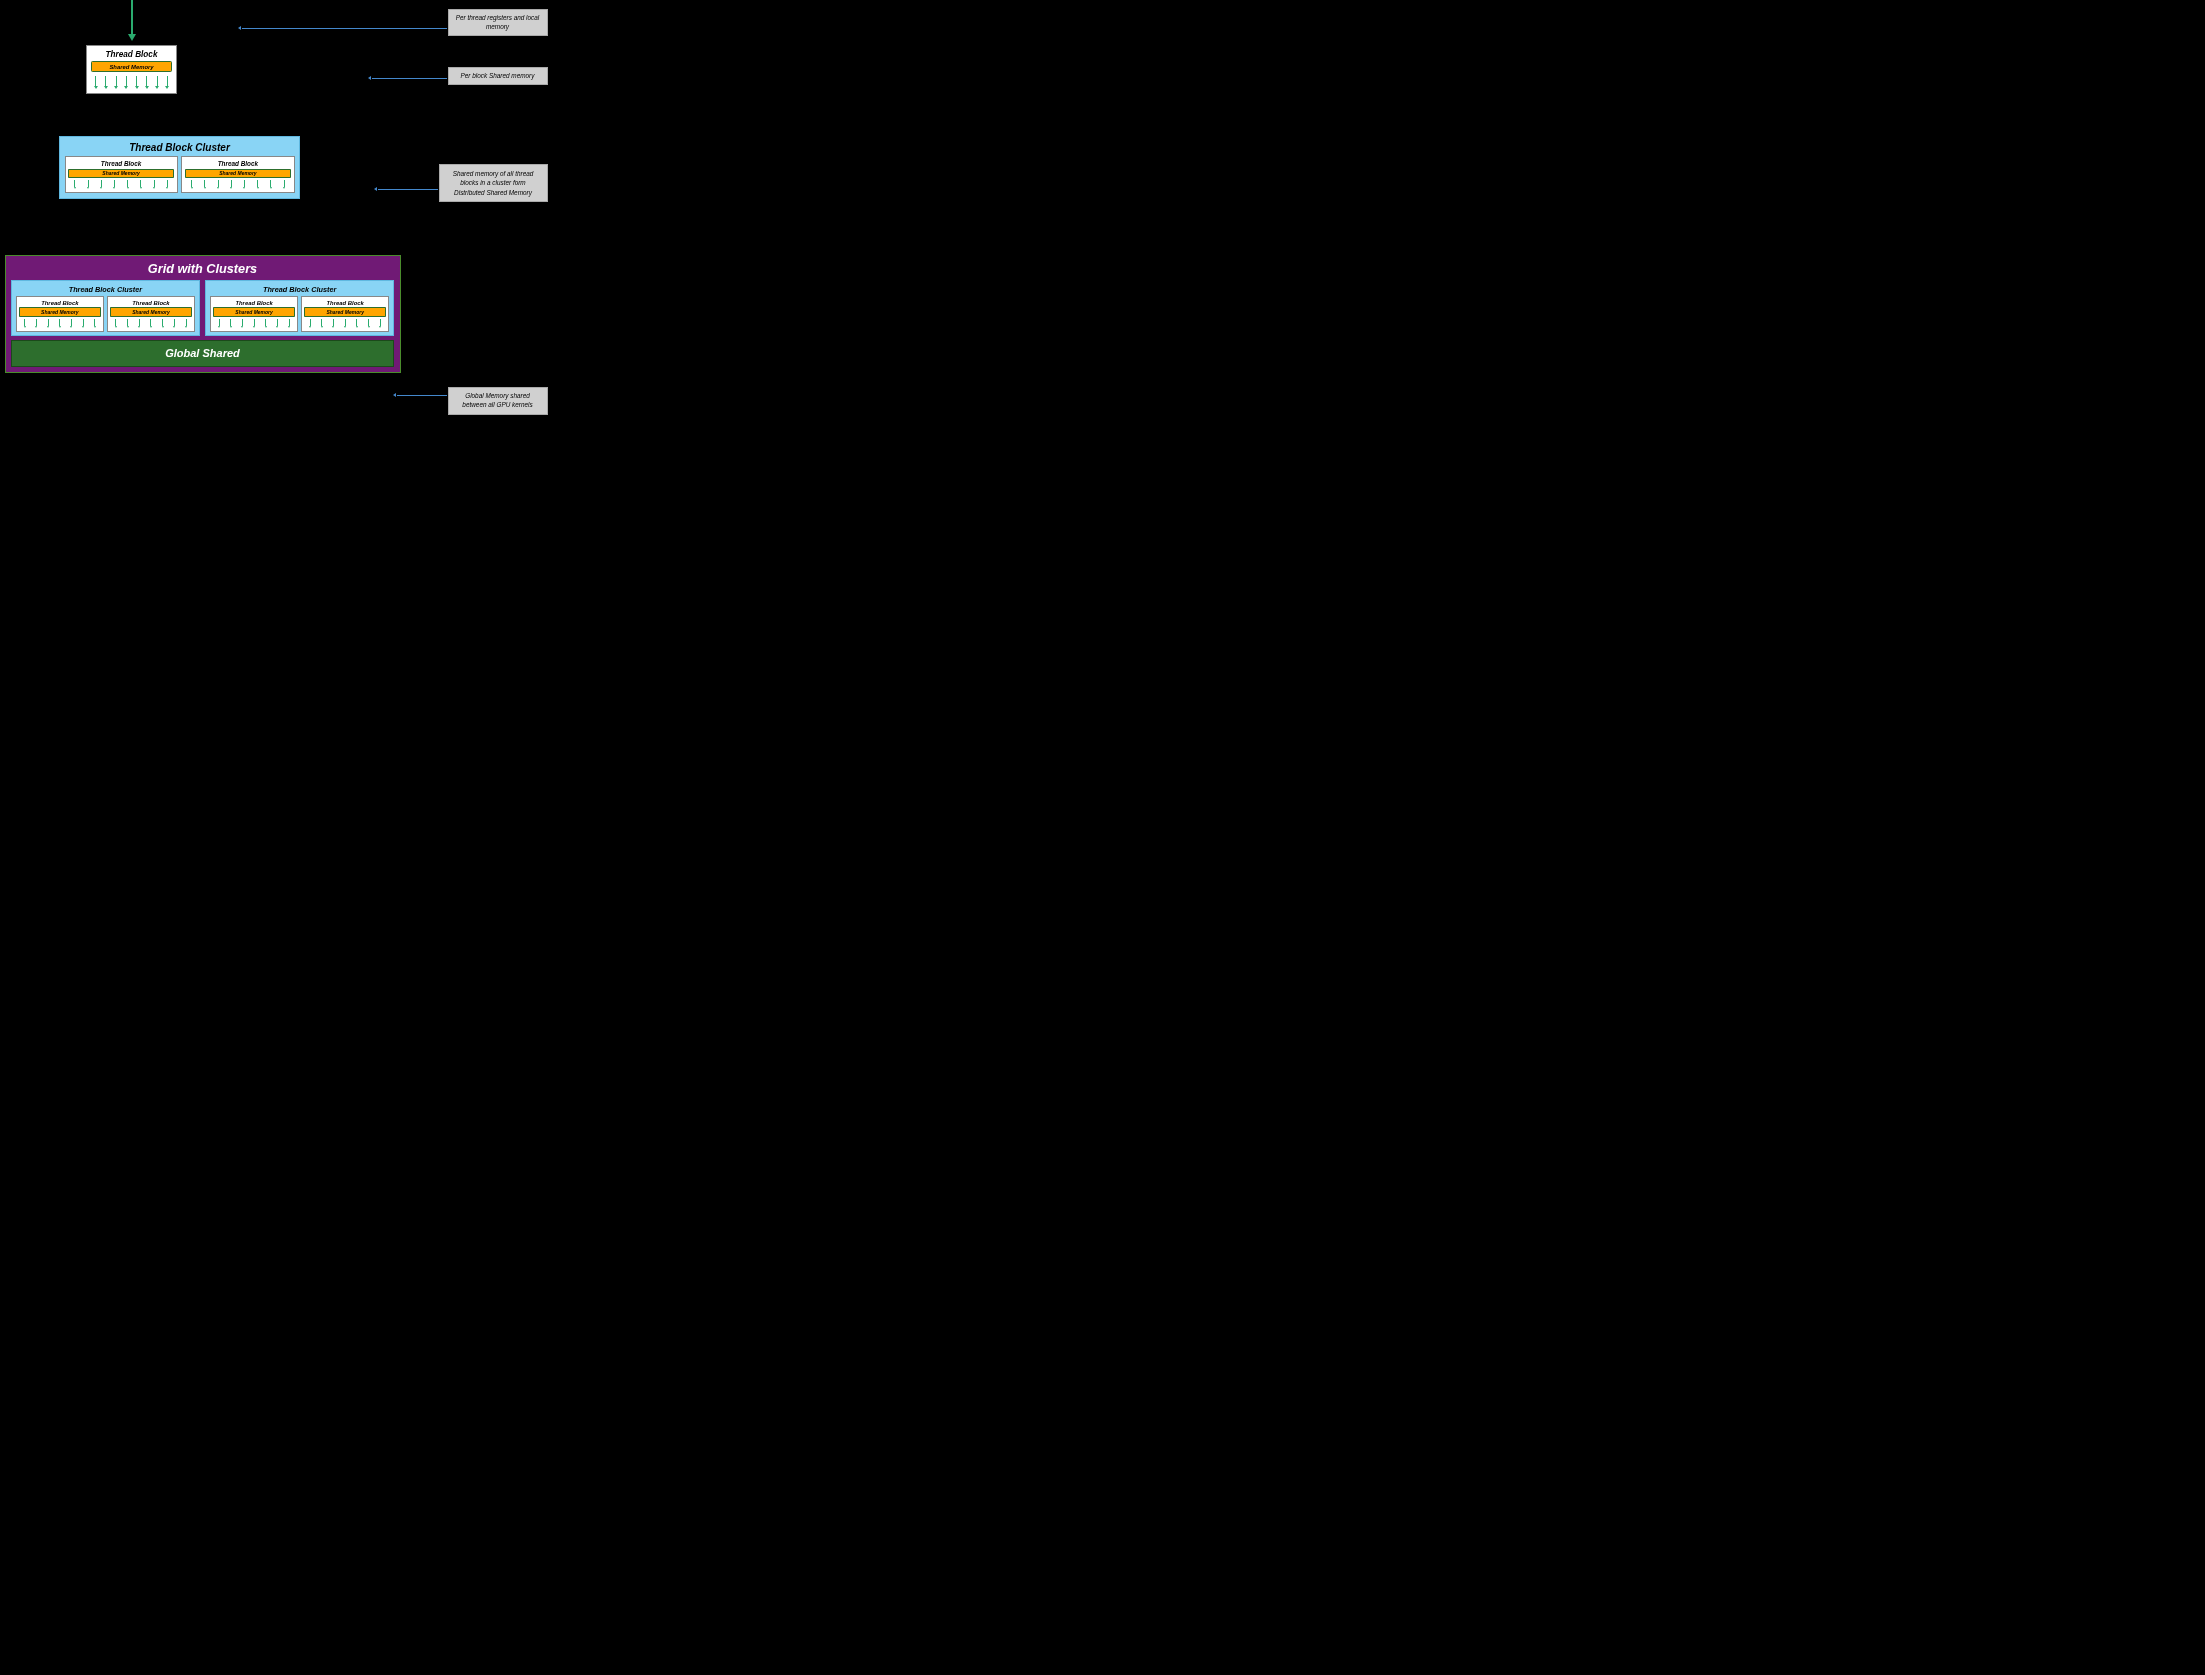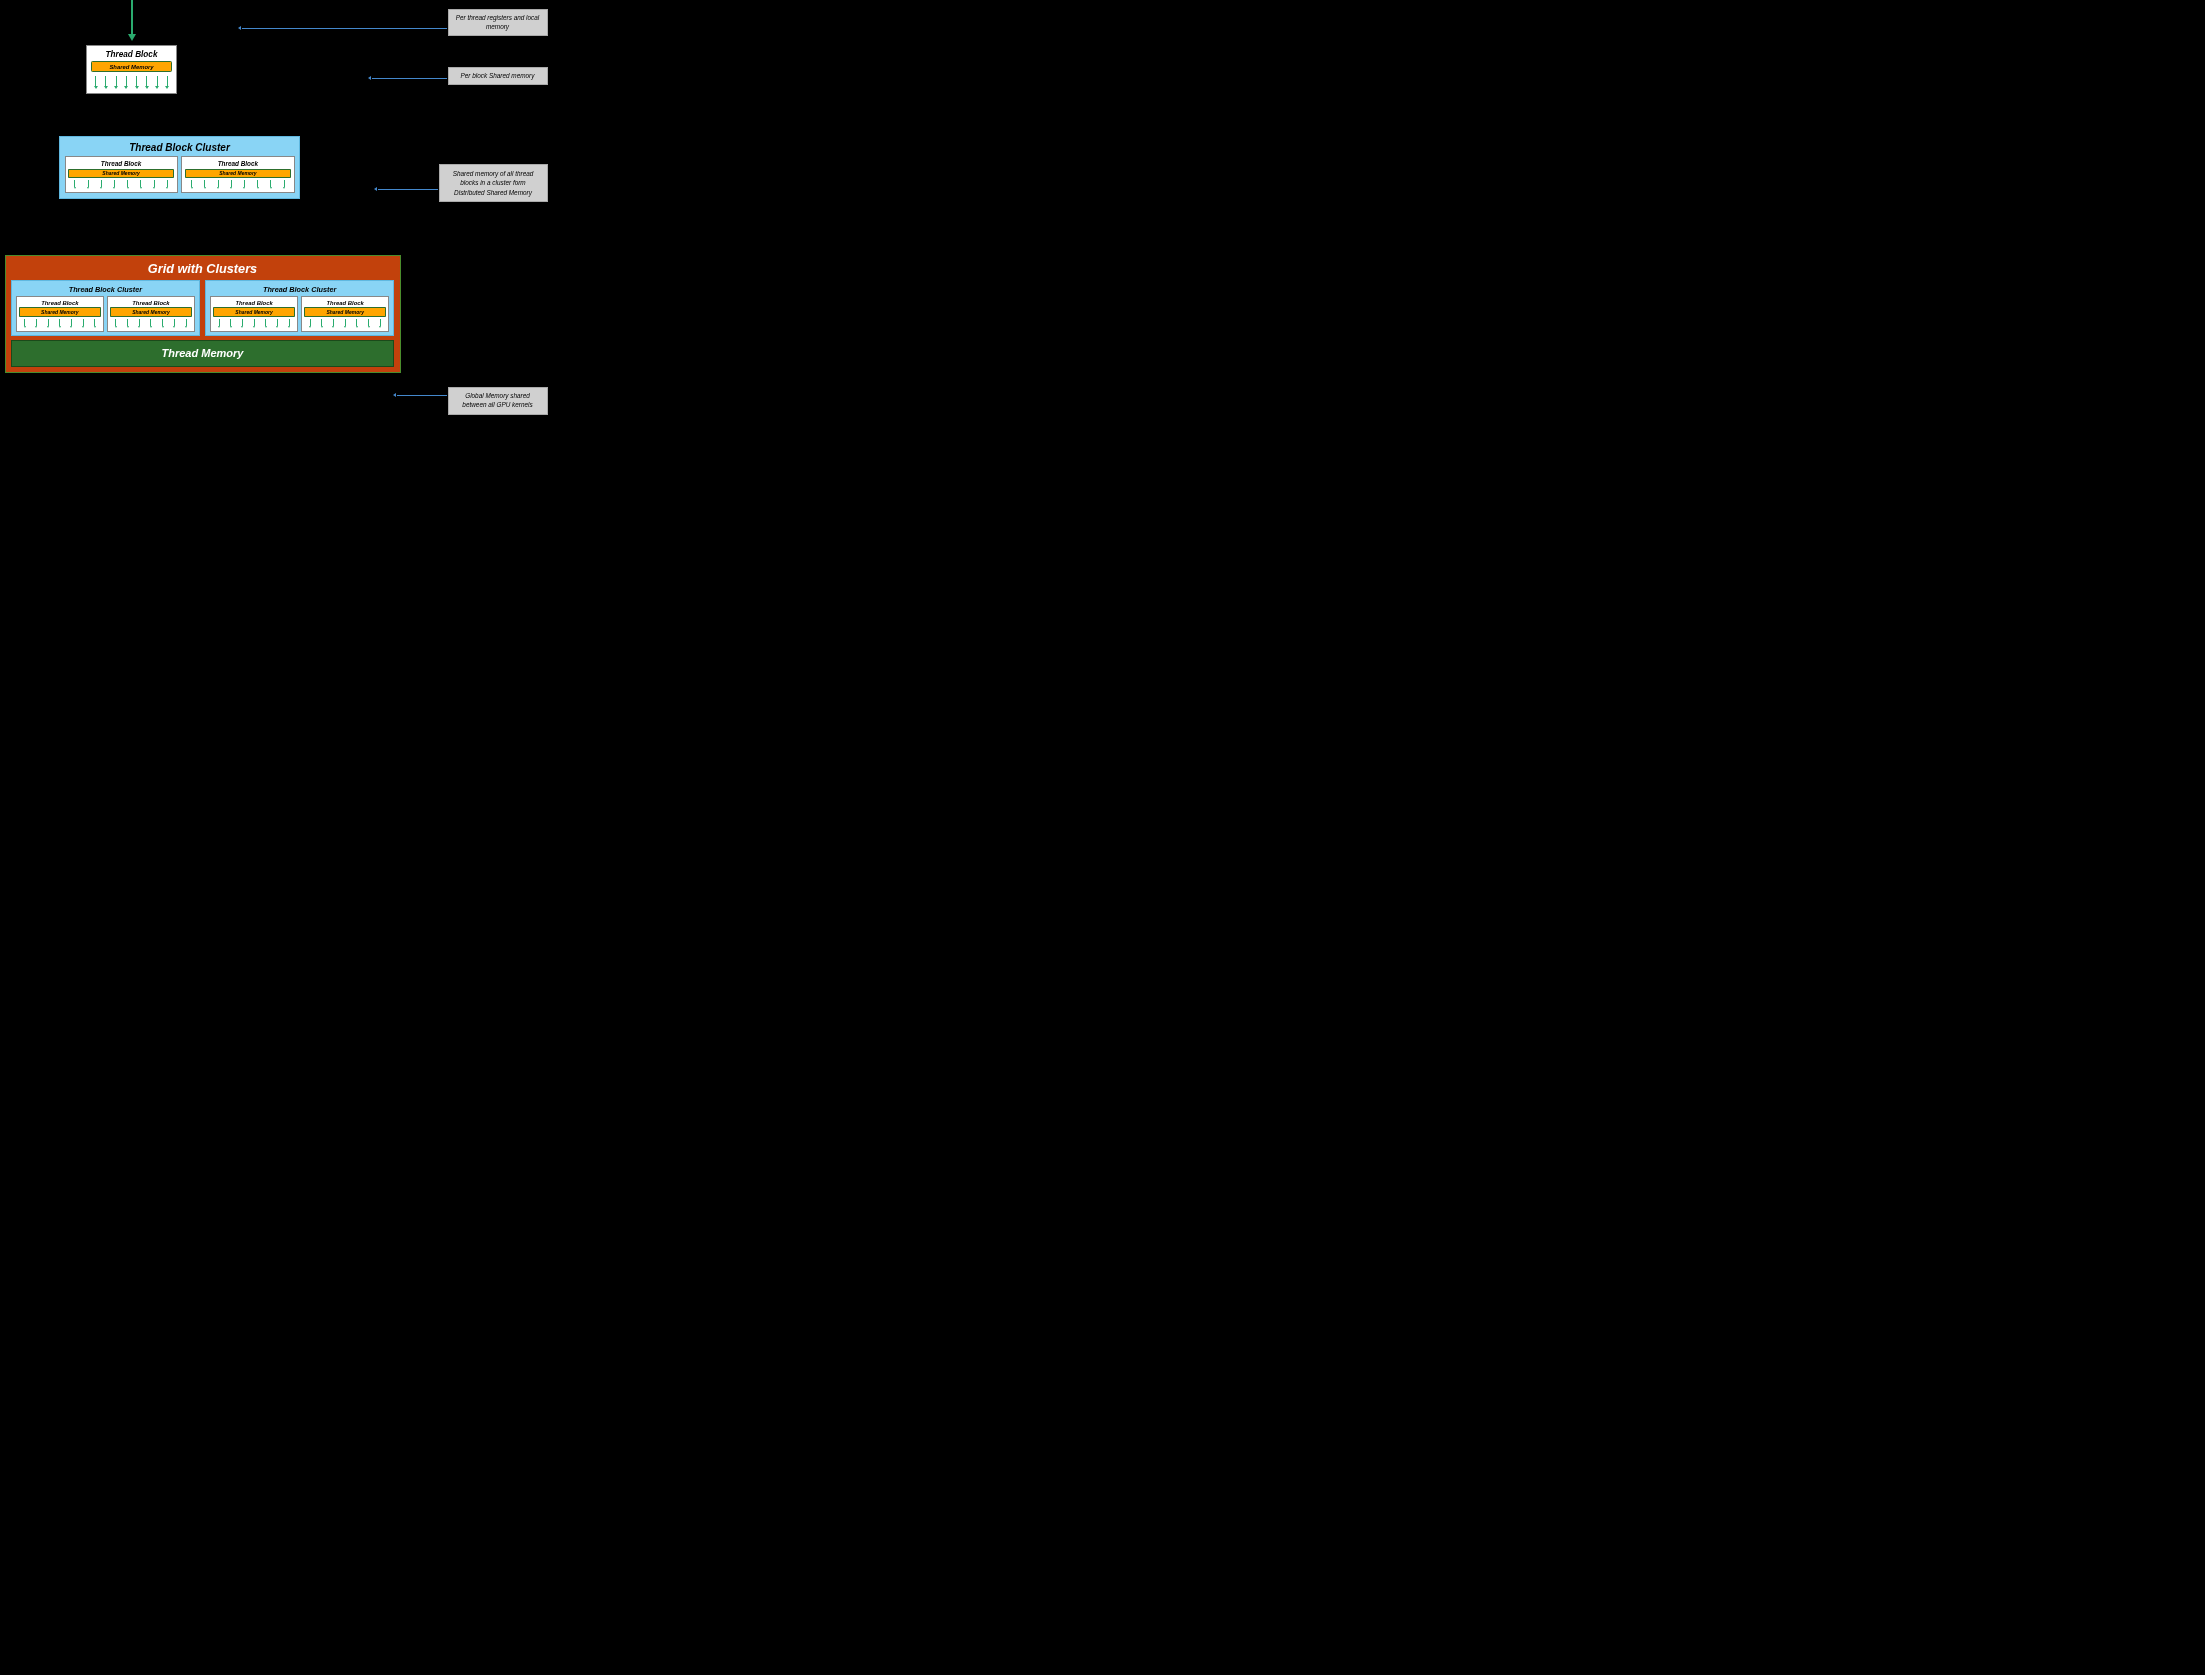--- a/index.html
+++ b/index.html
@@ -142,21 +142,21 @@
       width: 0;
       height: 0;
       border-left: 1.8px solid transparent;
       border-right: 1.8px solid transparent;
       border-top: 2.7px solid #2aab6e;
     }
 
     
     .grid-box {
       position: absolute;
-      background: #c2410c;
+      background: #701a75;
       border: 0.9px solid #4a8c2c;
       padding: 5.5px;
     }
 
     .grid-title {
       text-align: center;
       font-size: 12.7px;
       font-weight: bold;
       color: #fff;
       margin-bottom: 4.5px;
@@ -566,21 +566,21 @@
                   <div class="thread-head-small"></div>
                 </div>
             </div>
           </div>
         </div>
       </div>
 
     </div>
 
     <div class="global-memory-box">
-      <span class="global-memory-title">Thread Memory</span>
+      <span class="global-memory-title">Global Shared</span>
     </div>
   </div>
 
   <div class="annotation-box" style="bottom:4.5px; right:4.5px; width:100px;">
     <span>Global Memory shared
 between all GPU kernels</span>
   </div>
 
   <div class="h-arrow-left" style="bottom:23.6px; right:105px; width:50px;"></div>
 

